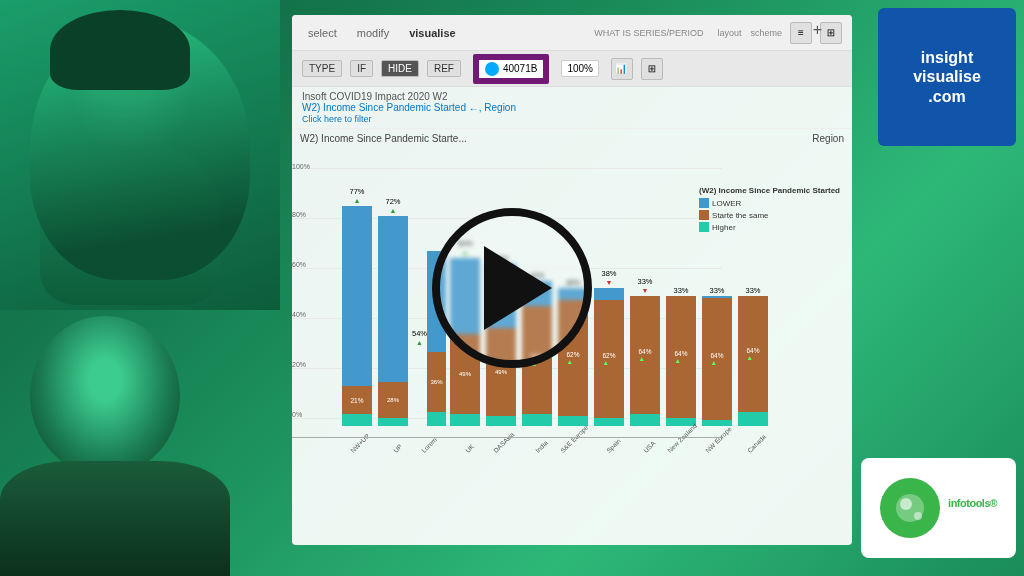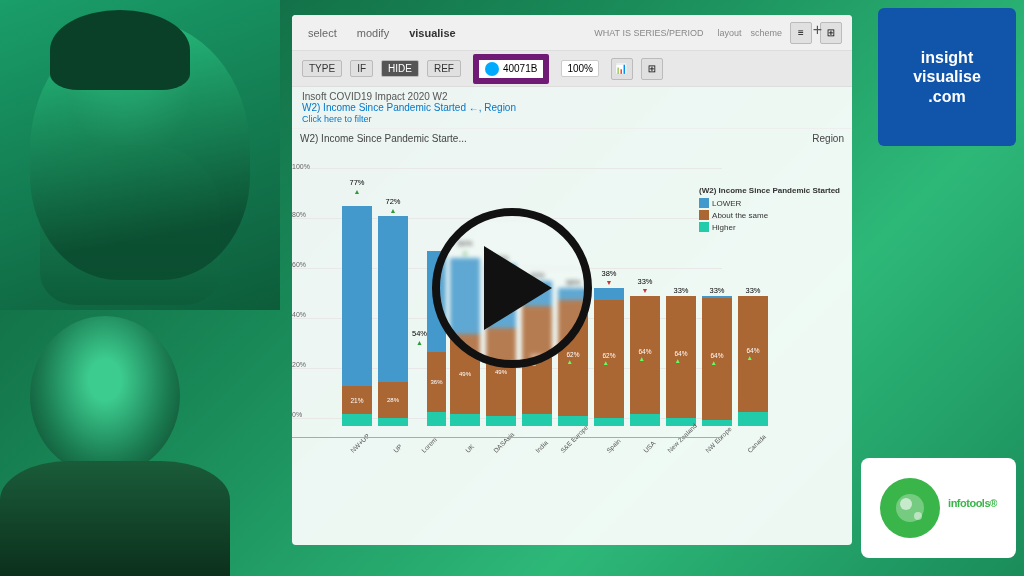--- a/index.html
+++ b/index.html
@@ -471,21 +471,21 @@
           <div style="position:absolute;top:48px;">80%</div>
           <div style="position:absolute;top:98px;">60%</div>
           <div style="position:absolute;top:148px;">40%</div>
           <div style="position:absolute;top:198px;">20%</div>
           <div style="position:absolute;top:248px;">0%</div>
         </div>
 
         <div style="display:flex;align-items:flex-end;gap:2px;height:270px;position:relative;">
 
           <div class="bar-group" style="width:34px;display:flex;flex-direction:column;align-items:center;">
-            <div style="font-size:7.5px;text-align:center;margin-bottom:10px;">77%<br><span class="arrow-up">▲</span></div>
+            <div style="font-size:7.5px;text-align:center;margin-bottom:1px;">77%<br><span class="arrow-up">▲</span></div>
             <div style="display:flex;flex-direction:column-reverse;width:30px;height:220px;">
               <div style="height:12px;background:#22ccaa;"></div>
               <div style="height:28px;background:#aa6633;display:flex;align-items:center;justify-content:center;">
                   <span style="font-size:6.5px;color:#fff;">21%</span>
                 </div>
               <div style="flex:1;background:#4499cc;"></div>
             </div>
             <div style="font-size:6.5px;margin-top:3px;color:#555;transform:rotate(-45deg);white-space:nowrap;transform-origin:top left;margin-left:8px;margin-top:18px;position:absolute;bottom:-30px;">NW+UP</div>
           </div>
 
@@ -622,21 +622,21 @@
           </div>
 
           <div class="legend">
             <div class="legend-title">(W2) Income Since Pandemic Started</div>
             <div class="legend-item">
               <div class="legend-color seg-blue"></div>
               <span>LOWER</span>
             </div>
             <div class="legend-item">
               <div class="legend-color seg-brown"></div>
-              <span>About the same</span>
+              <span>Starte the same</span>
             </div>
             <div class="legend-item">
               <div class="legend-color seg-teal"></div>
               <span>Higher</span>
             </div>
           </div>
 
         </div>
 
         <div style="position:absolute;bottom:50px;left:0;right:130px;height:1px;background:#aaa;"></div>

